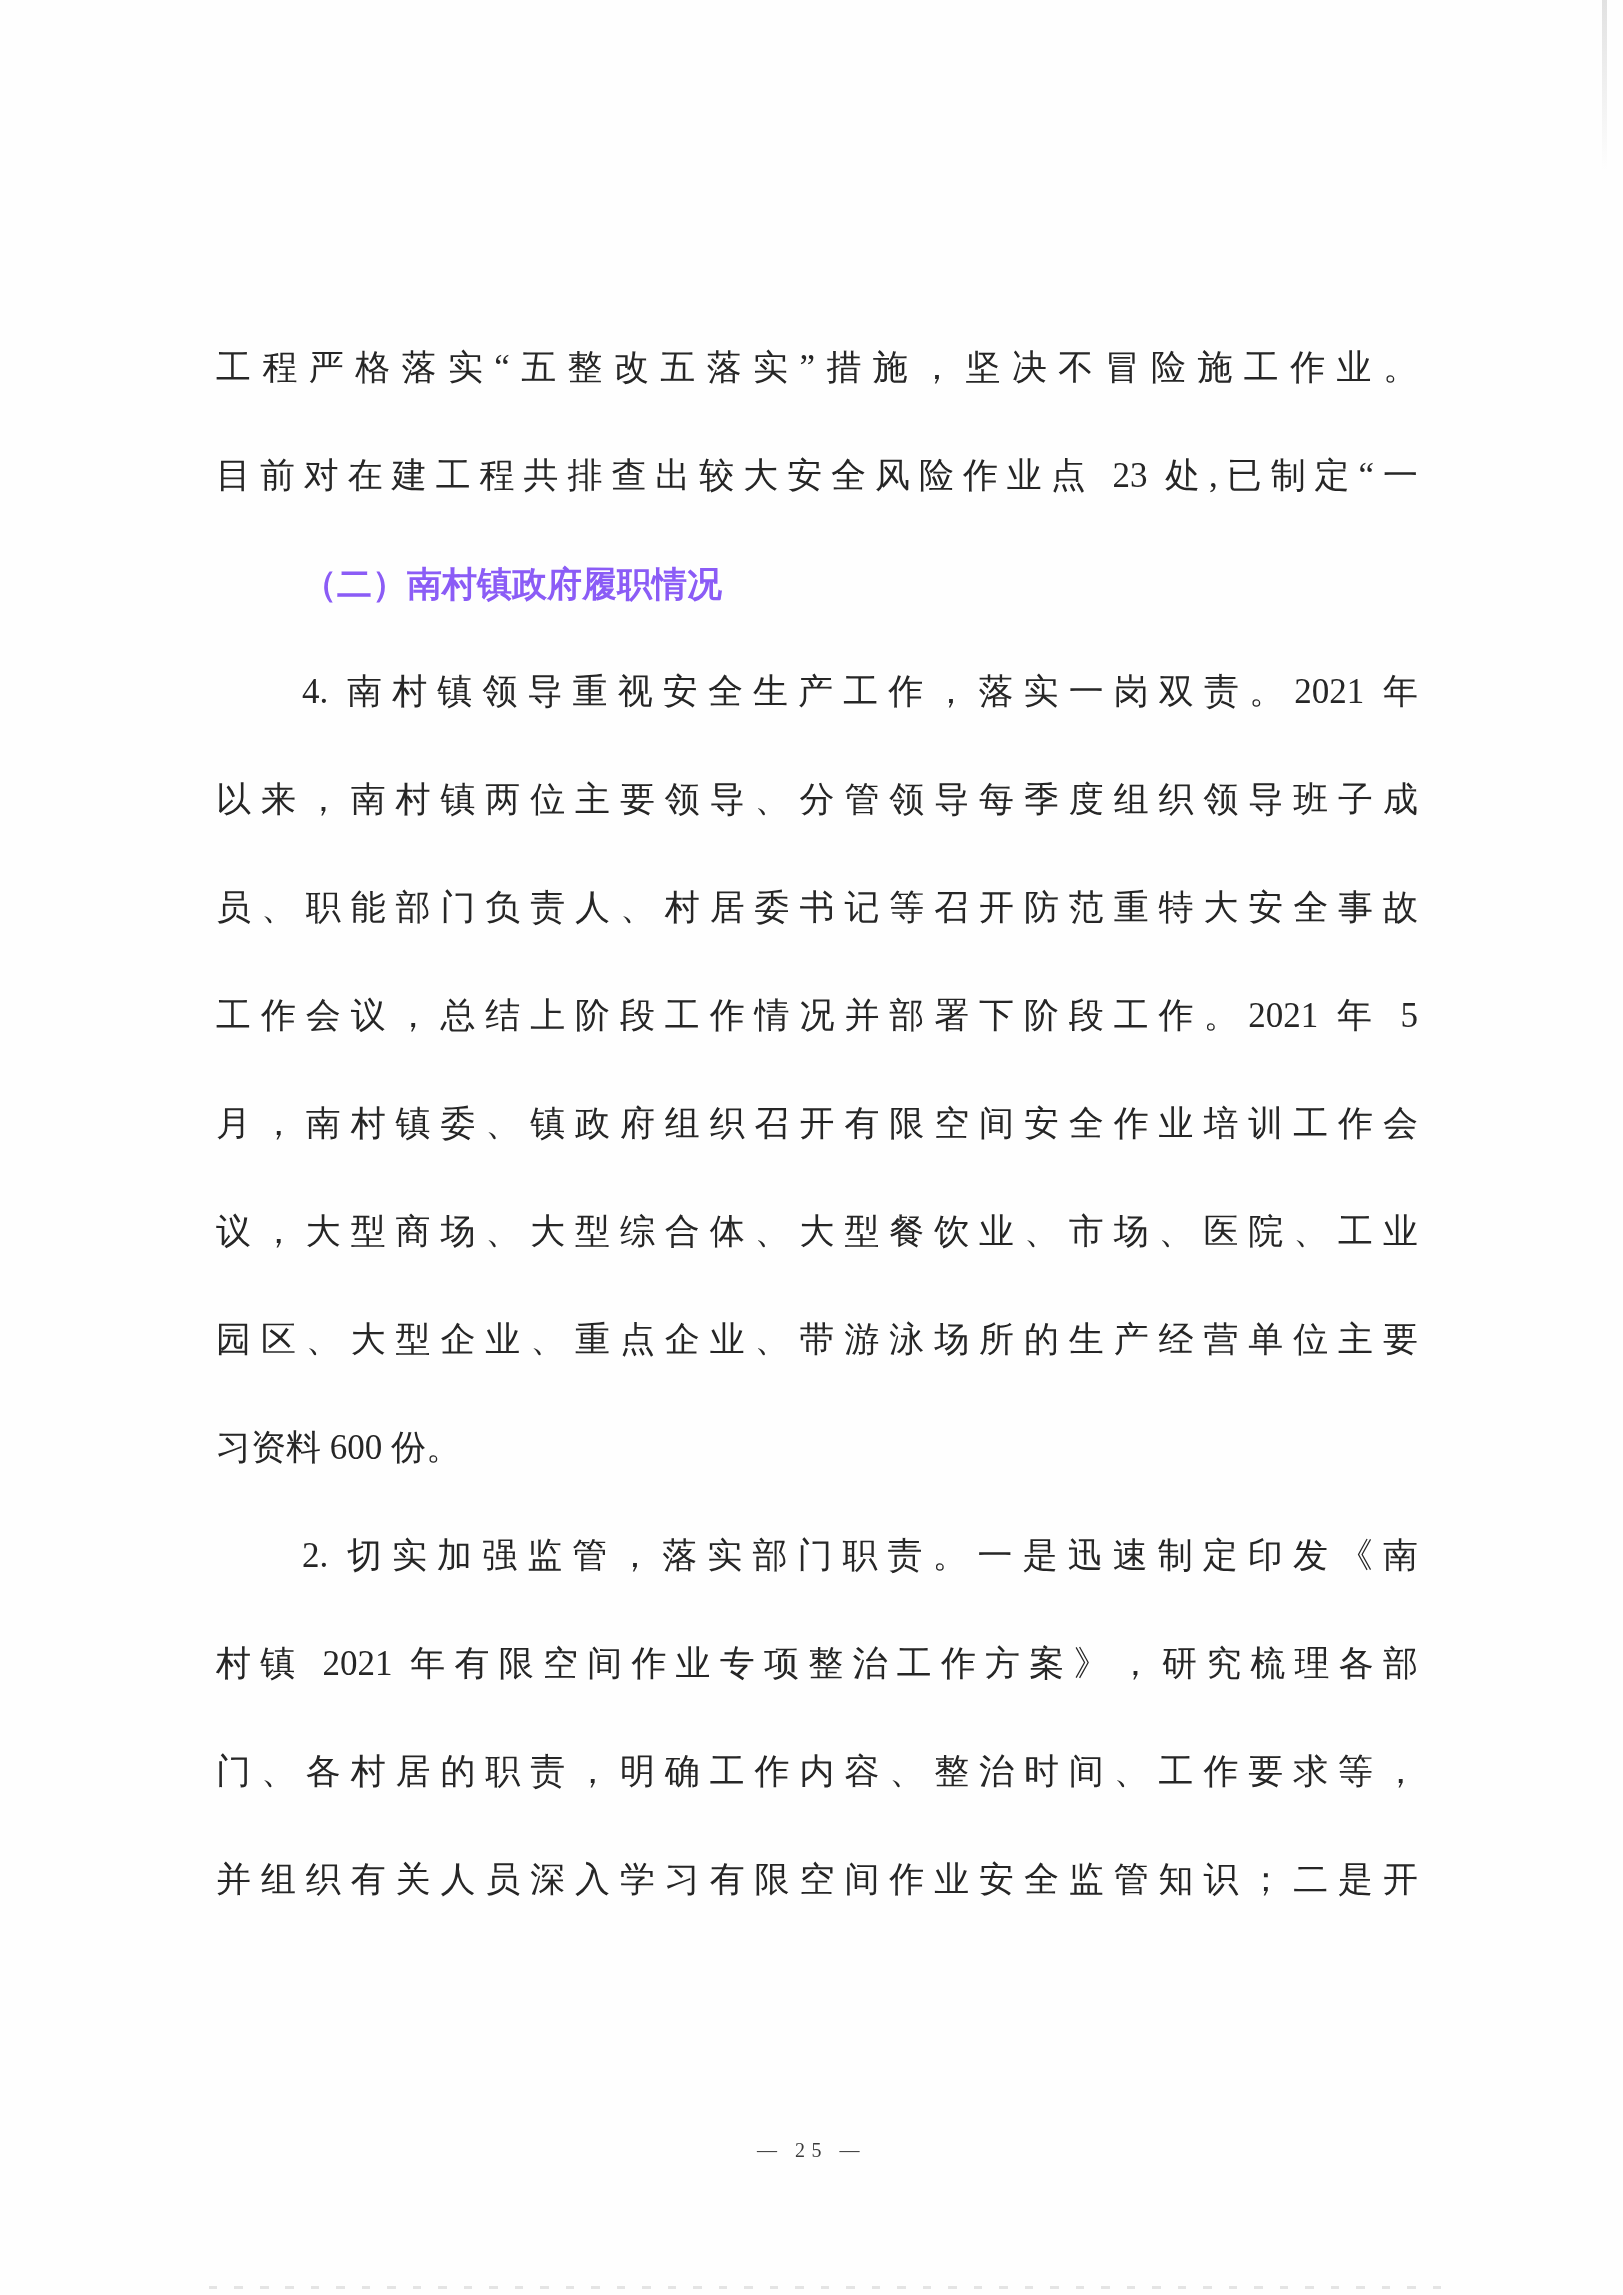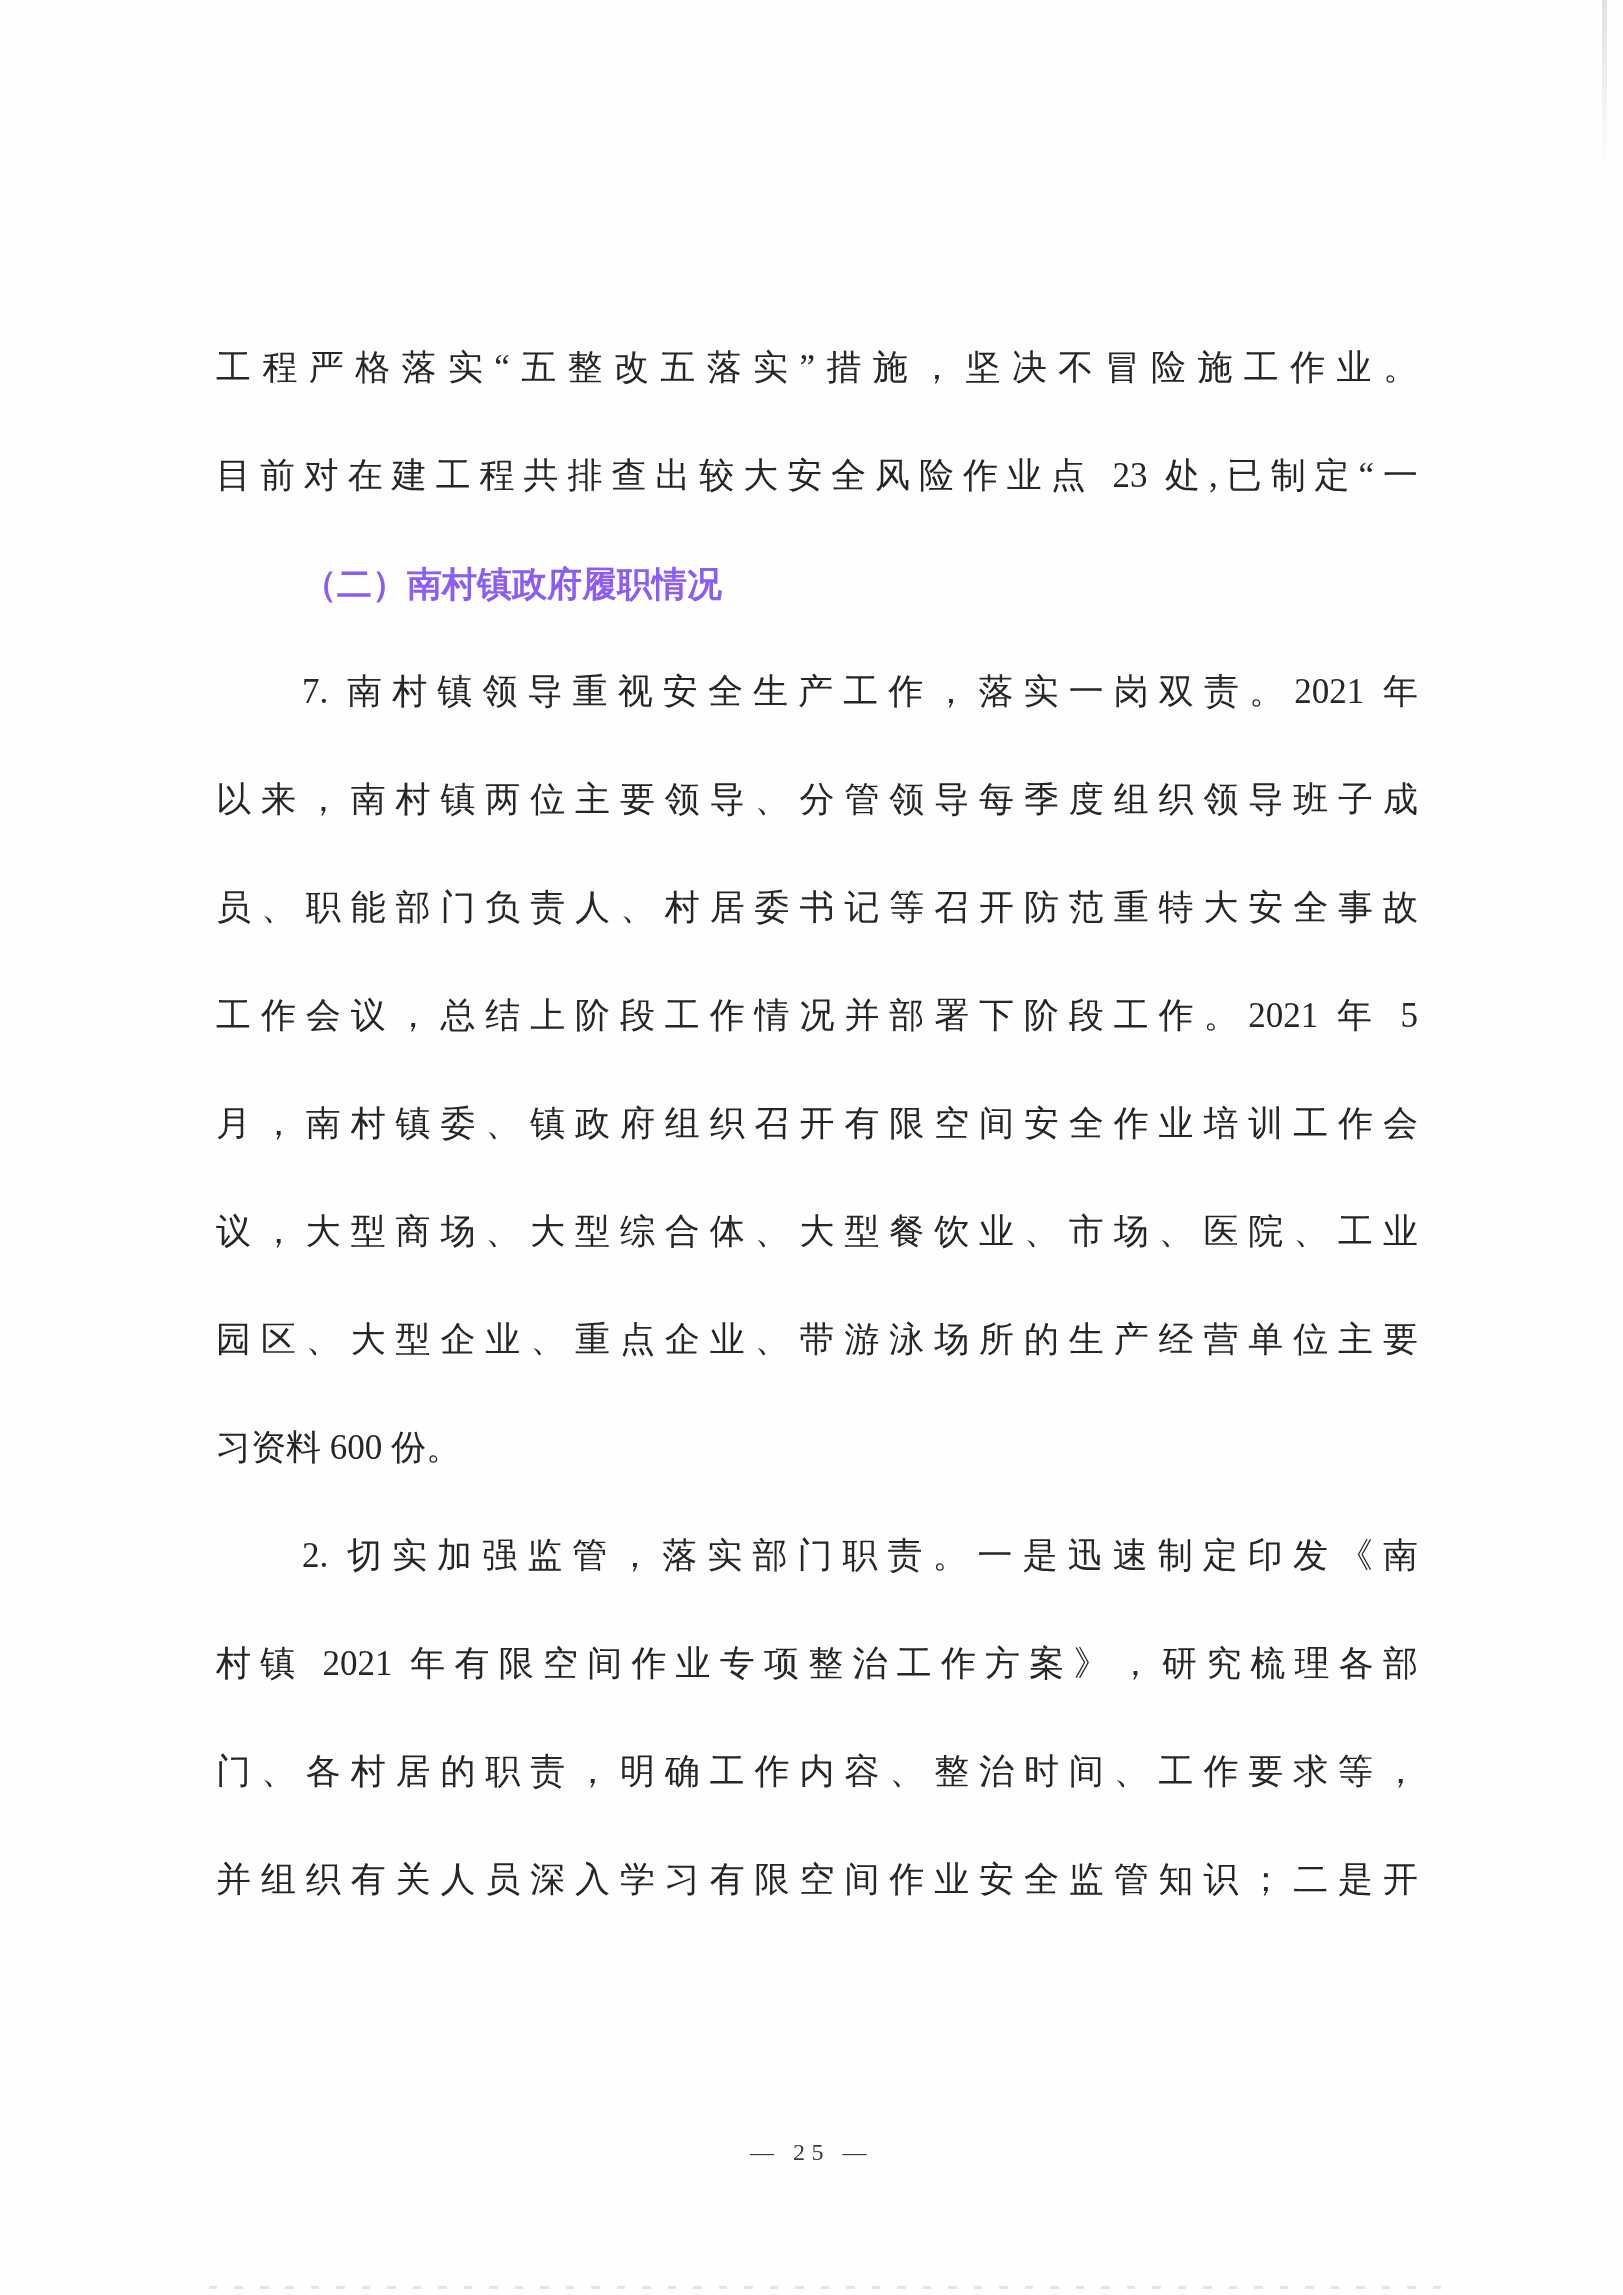--- a/index.html
+++ b/index.html
@@ -43,21 +43,21 @@
     font-family: "Liberation Sans", "DejaVu Sans", sans-serif;
     font-weight: 700;
     color: #8b5cf6;
   }
   .page-number {
     position: absolute;
     left: 0;
     top: 2139px;
     width: 100%;
     text-align: center;
-    font-size: 24px;
+    font-size: 20px;
     letter-spacing: 6.5px;
     color: #3a3a3a;
     font-family: "Liberation Serif", "DejaVu Serif", serif;
   }
   
   .scan-streak {
     position: absolute;
     left: 1602px;
     top: 0;
     width: 4.6px;
@@ -83,21 +83,21 @@
 <body>
 
 <div class="page">
 
   <div class="scan-streak"></div>
 
   <main class="text-block">
     <p class="line justify">工程严格落实“五整改五落实”措施，坚决不冒险施工作业。</p>
     <p class="line justify">目前对在建工程共排查出较大安全风险作业点 23 处,已制定“一</p>
     <p class="line heading indent">（二）南村镇政府履职情况</p>
-    <p class="line justify indent">7. 南村镇领导重视安全生产工作，落实一岗双责。2021 年</p>
+    <p class="line justify indent">4. 南村镇领导重视安全生产工作，落实一岗双责。2021 年</p>
     <p class="line justify">以来，南村镇两位主要领导、分管领导每季度组织领导班子成</p>
     <p class="line justify">员、职能部门负责人、村居委书记等召开防范重特大安全事故</p>
     <p class="line justify">工作会议，总结上阶段工作情况并部署下阶段工作。2021 年 5</p>
     <p class="line justify">月，南村镇委、镇政府组织召开有限空间安全作业培训工作会</p>
     <p class="line justify">议，大型商场、大型综合体、大型餐饮业、市场、医院、工业</p>
     <p class="line justify">园区、大型企业、重点企业、带游泳场所的生产经营单位主要</p>
     <p class="line">习资料 600 份。</p>
     <p class="line justify indent">2. 切实加强监管，落实部门职责。一是迅速制定印发《南</p>
     <p class="line justify">村镇 2021 年有限空间作业专项整治工作方案》，研究梳理各部</p>
     <p class="line justify">门、各村居的职责，明确工作内容、整治时间、工作要求等，</p>

